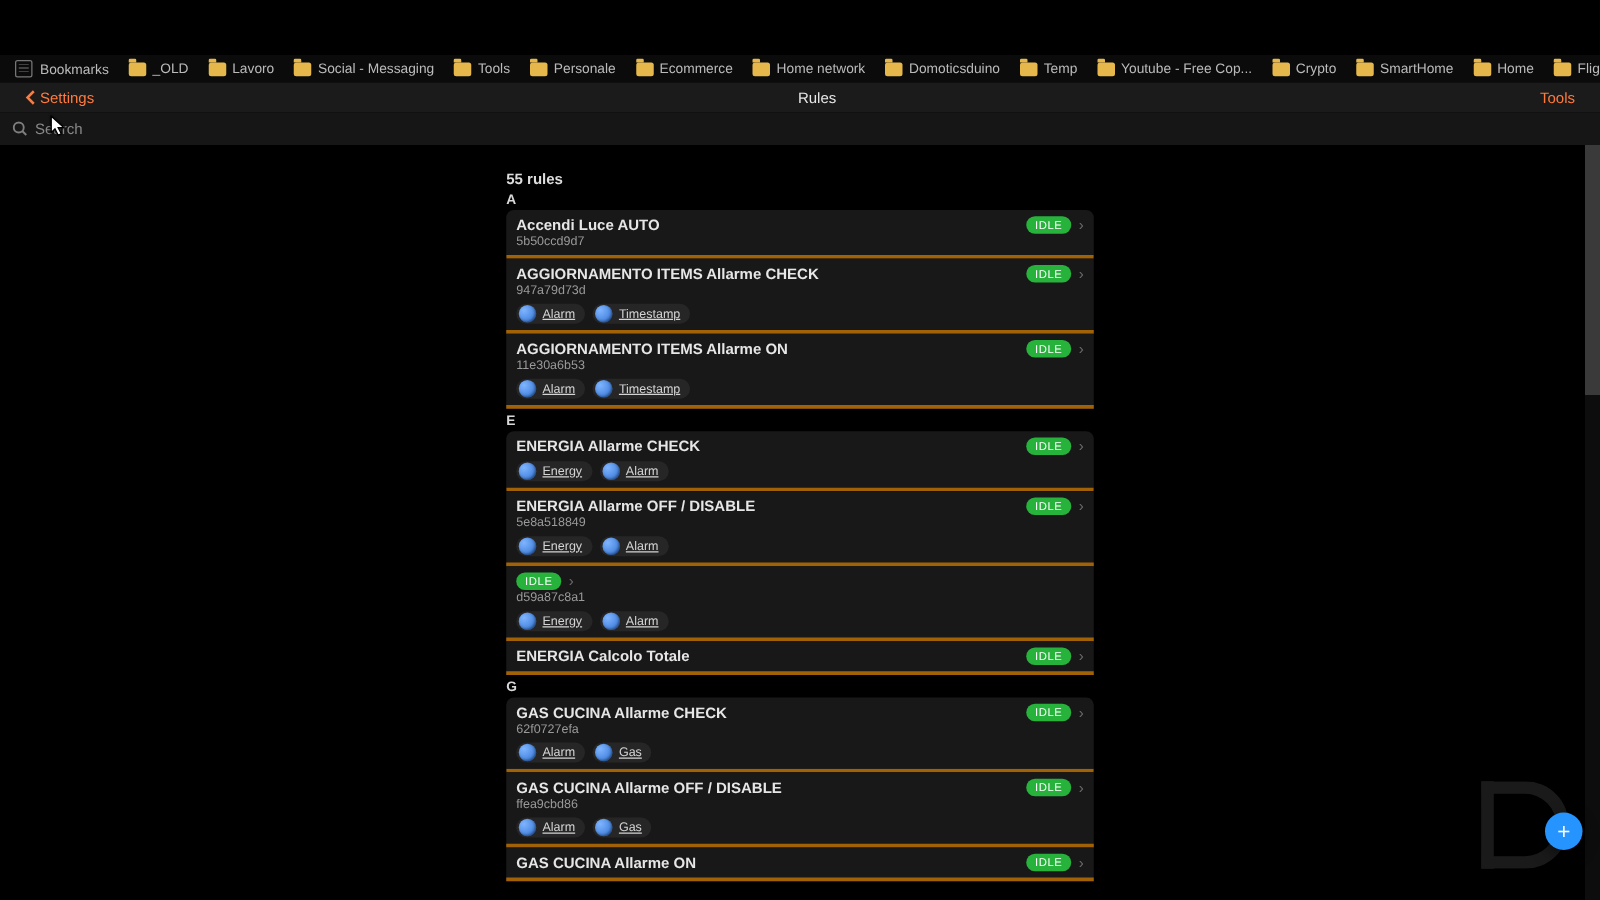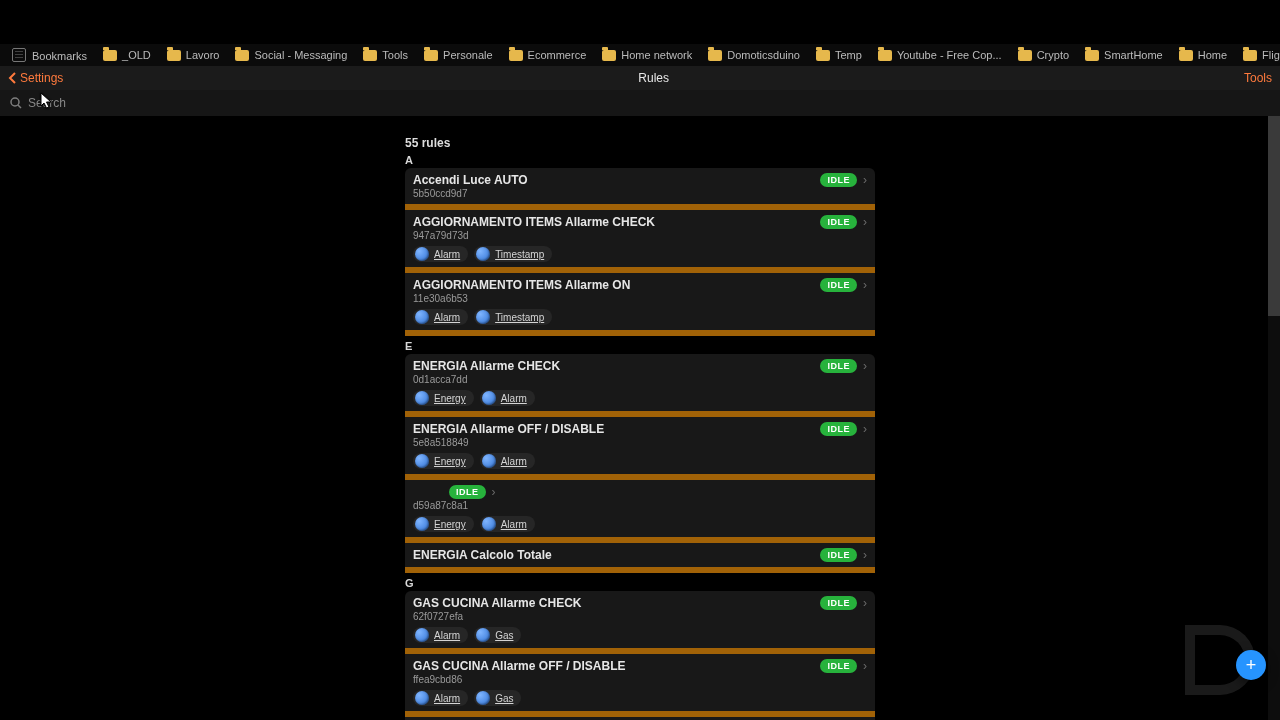--- a/index.html
+++ b/index.html
@@ -11,21 +11,21 @@
 
   
   .bmstrip { height: 22px; background: #0b0b0b; display: flex; align-items: center; padding: 0 6px; font-size: 11px; color: #bbb; gap: 4px; }
   .bmicon { width: 14px; height: 14px; border: 1px solid #777; border-radius: 2px; display: inline-block; margin-right: 6px; position: relative; }
   .bmicon::after { content:""; position:absolute; left:2px; top:2px; right:2px; bottom:2px; background: repeating-linear-gradient(#777,#777 1px,transparent 1px,transparent 3px); opacity:0.5; }
   .bm { display: flex; align-items: flex-end; padding: 0 6px; cursor: pointer; white-space: nowrap; }
   .bm-folder { width: 14px; height: 11px; background: #e6b84c; border-radius: 2px; margin-right: 5px; position: relative; }
   .bm-folder::before { content:""; position:absolute; top:-3px; left:0; width:6px; height:3px; background:#e6b84c; border-radius:1px 1px 0 0; }
 
   
-  .navbar { height: 24px; background: #1b1b1b; display: flex; align-items: center; padding: 0 8px; font-size: 12px; justify-content: space-between; }
+  .navbar { height: 24px; background: #1b1b1b; display: flex; align-items: center; padding: 0 20px; font-size: 12px; justify-content: space-between; }
   .back { color: #ff7a3d; cursor: pointer; display:flex; align-items:center; }
   .back svg { margin-right:2px; }
   .title { flex: 1; text-align: center; color: #e6e6e6; font-weight: 500; }
   .select { color: #ff7a3d; cursor: pointer; }
 
   
   .searchbar { background: #161616; height: 26px; display:flex; align-items:center; padding:0 10px; }
   .searchbar svg { margin-right:6px; opacity:0.7; }
   .searchbar input { flex:1; background:transparent; border:none; color:#ddd; font-size:12px; outline:none; }
   .searchbar input::placeholder { color:#888; }
@@ -37,29 +37,29 @@
   
   .stage { position: absolute; top: 116px; left:0; right:0; bottom:0; background:#000; overflow:hidden; }
   .scrollwrap { position:absolute; left:0; right:12px; top:0; bottom:0; overflow:hidden;padding-left:12px; }
   .scroll-track { position:absolute; right:0; top:0; bottom:0; width:12px; background:#0d0d0d; }
   .scroll-thumb { position:absolute; right:0; top:0; width:12px; height:200px; background:#3a3a3a; }
 
   .panel { width: 470px; margin: 20px auto 0; background:transparent; }
   .count { font-size:12px; color:#ddd; font-weight:600; }
   .section { font-size:11px; font-weight:700; color:#d8d8d8; margin-top:2px; padding:2px 0; }
 
-  .rule { background:#181818; border-bottom:6px solid #a16207; padding:5px 8px; position:relative; }
+  .rule { background:#181818; border-bottom:3px solid #a16207; padding:5px 8px; position:relative; }
   .rule.first { border-top-left-radius:6px; border-top-right-radius:6px; }
   .rule-head { display:flex; align-items:center; }
   .rule-title { font-size:12px; font-weight:700; color:#e6e6e6; flex:1; }
   .rule-sub { font-size:10px; color:#9a9a9a; margin-top:1px; }
   .tags { display:flex; gap:6px; margin-top:5px; }
   .tag { display:inline-flex; align-items:center; background:#262626; border-radius:10px; padding:1px 8px 1px 2px; font-size:10px; color:#d4d4d4;text-decoration:underline; }
   .tag .dot { width:14px; height:14px; border-radius:50%; background: radial-gradient(circle at 30% 30%, #7fb5ff, #2d6fd1); box-shadow: inset -1px -1px 2px rgba(0,0,0,0.4); margin-right:5px; }
-  .badge { background:#27b23c; color:#fff; border-radius:10px; font-size:9px; font-weight:700; padding:2px 7px; letter-spacing:0.5px;margin-left:36px; }
+  .badge { background:#27b23c; color:#fff; border-radius:10px; font-size:9px; font-weight:400; padding:2px 7px; letter-spacing:0.5px; }
   .chev { color:#6a6a6a; margin-left:6px; font-size:12px; }
   .rule[data-interactable="true"] { cursor:pointer; }
 
   
   .fab { position:absolute; right:14px; bottom:40px; width:30px; height:30px; border-radius:50%; background:#2694ff; color:#fff; display:flex; align-items:center; justify-content:center; font-size:18px; box-shadow:0 4px 12px rgba(0,0,0,0.5); cursor:pointer; }
 
   
   .watermark { position:absolute; right:10px; bottom:20px; width:80px; height:80px; opacity:0.10; pointer-events:none; }
   .watermark .dshape { width:70px; height:70px; border:10px solid #fff; border-left:none; border-top-right-radius:50px; border-bottom-right-radius:50px; position:absolute; right:15px; top:5px; }
   .watermark .bar { width:10px; height:70px; background:#fff; position:absolute; right:75px; top:5px; }
@@ -210,21 +210,20 @@
               </span>
             </div>
           </div>
           <div class="section" data-interactable="false">E</div>
           <div class="rule first" data-interactable="true">
             <div class="rule-head">
               <div class="rule-title" data-interactable="false">ENERGIA Allarme CHECK</div>
               <span class="badge" data-interactable="false">IDLE</span>
               <span class="chev" data-interactable="false">›</span>
             </div>
-            <div class="rule-sub" data-interactable="false">0d1acca7dd</div>
             <div class="tags" data-interactable="false">
               <span class="tag" data-interactable="true">
                 <span class="dot" data-interactable="false"></span>
                 <span data-interactable="false">Energy</span>
               </span>
               <span class="tag" data-interactable="true">
                 <span class="dot" data-interactable="false"></span>
                 <span data-interactable="false">Alarm</span>
               </span>
             </div>

